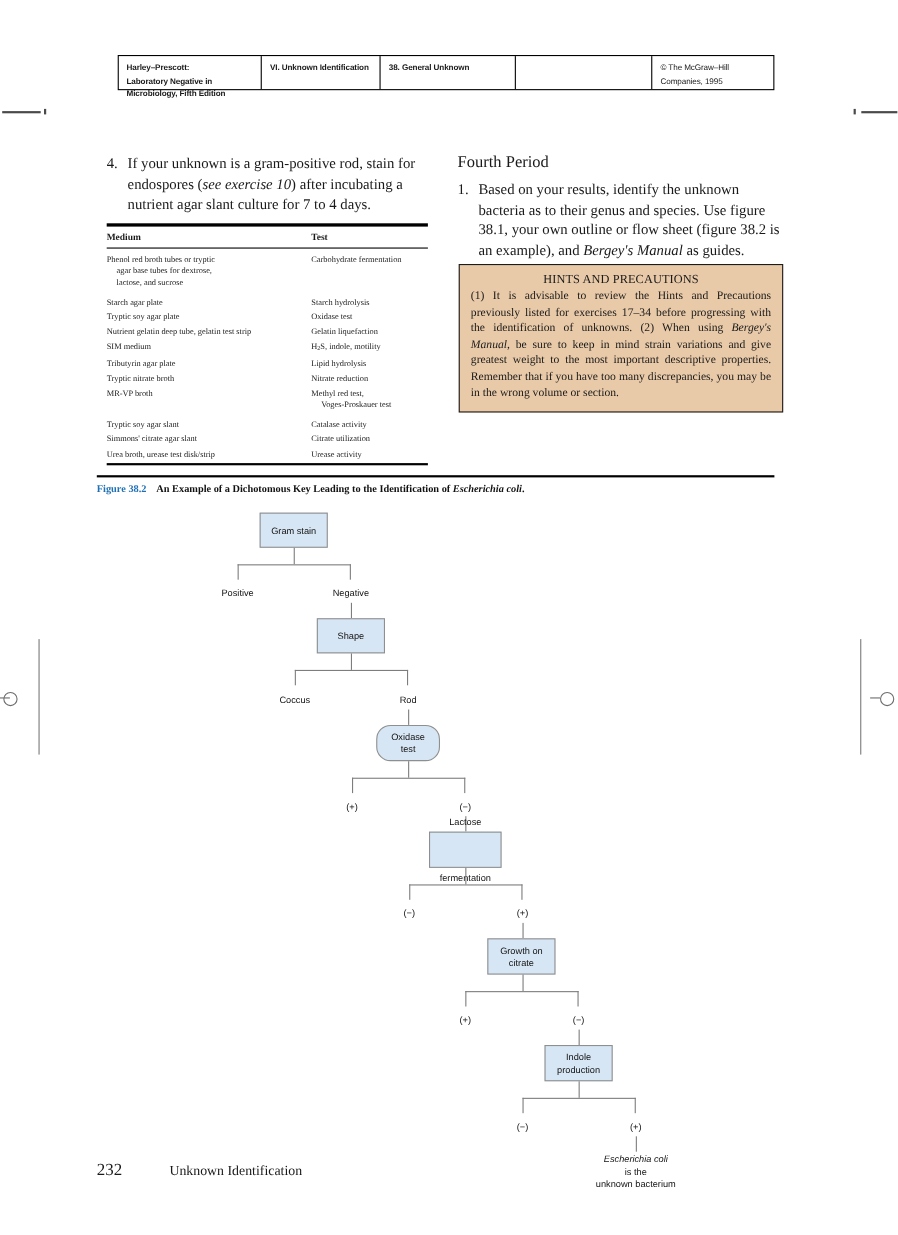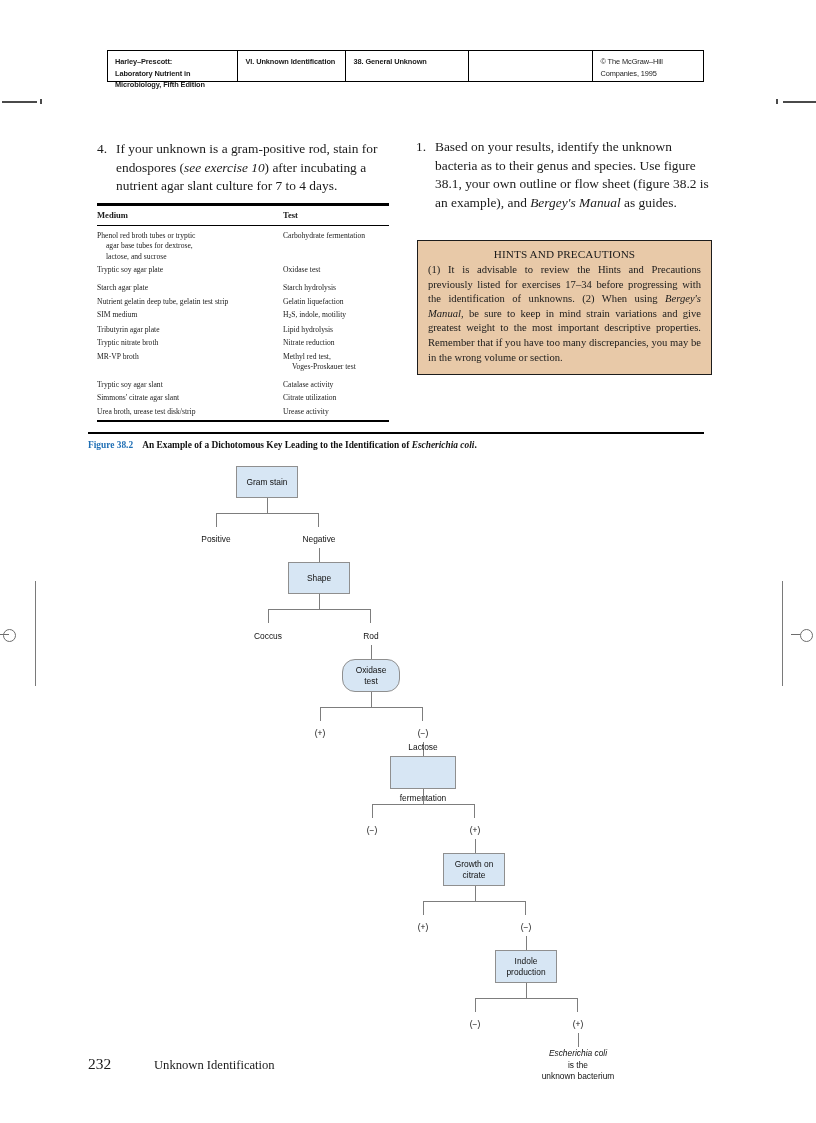--- a/index.html
+++ b/index.html
@@ -275,21 +275,21 @@
 <div class="margin-rule" style="left:782px; top:581px; height:105px;"></div>
 
 <div class="reg-circle" style="left:3px; top:629px;"></div>
 <div class="reg-tick" style="left:0px; top:634px; width:9px; height:1px;"></div>
 <div class="reg-circle" style="left:800px; top:629px;"></div>
 <div class="reg-tick" style="left:791px; top:634px; width:9px; height:1px;"></div>
 
 <div class="page-header">
   <div class="hdr-cell hdr-c1">
     <div class="line">Harley–Prescott:</div>
-    <div class="line">Laboratory Nutrient in</div>
+    <div class="line">Laboratory Negative in</div>
     <div class="line">Microbiology, Fifth Edition</div>
   </div>
   <div class="hdr-cell hdr-c2">VI. Unknown Identification</div>
   <div class="hdr-cell hdr-c3">38. General Unknown</div>
   <div class="hdr-cell hdr-c4"></div>
   <div class="hdr-cell hdr-c5">
     <div class="line">© The McGraw–Hill</div>
     <div class="line">Companies, 1995</div>
   </div>
 </div>
@@ -311,28 +311,28 @@
 
   <div class="tbl-row first">
     <div class="c-med">
       <span>Phenol red broth tubes or tryptic</span>
       <span class="indent1">agar base tubes for dextrose,</span>
       <span class="indent2">lactose, and sucrose</span>
     </div>
     <div class="c-test">Carbohydrate fermentation</div>
   </div>
 
-  <div class="tbl-row">
-    <div class="c-med">Tryptic soy agar plate</div>
-    <div class="c-test">Oxidase test</div>
-  </div>
-
   <div class="tbl-row gap">
     <div class="c-med">Starch agar plate</div>
     <div class="c-test">Starch hydrolysis</div>
+  </div>
+
+  <div class="tbl-row">
+    <div class="c-med">Tryptic soy agar plate</div>
+    <div class="c-test">Oxidase test</div>
   </div>
 
   <div class="tbl-row">
     <div class="c-med">Nutrient gelatin deep tube, gelatin test strip</div>
     <div class="c-test">Gelatin liquefaction</div>
   </div>
 
   <div class="tbl-row">
     <div class="c-med">SIM medium</div>
     <div class="c-test">H<sub>2</sub>S, indole, motility</div>
@@ -368,20 +368,21 @@
 
   <div class="tbl-row">
     <div class="c-med">Urea broth, urease test disk/strip</div>
     <div class="c-test">Urease activity</div>
   </div>
 
   <div class="tbl-rule-bot"></div>
 </div>
 
 <div class="col-right">
+  <div class="section-head">Fourth Period</div>
   <div class="num-item">
     <div class="marker">1.</div>
     <div class="body"><span>Based on your results, identify the unknown bacteria as to their genus and species. Use figure 38.1, your own outline or flow sheet (figure 38.2 is an example), and </span><em>Bergey's Manual</em><span> as guides.</span></div>
   </div>
 </div>
 
 <div class="hints-box">
   <div class="hints-title">HINTS AND PRECAUTIONS</div>
   <div class="hints-body"><span>(1) It is advisable to review the Hints and Precautions previously listed for exercises 17–34 before progressing with the identification of unknowns. (2) When using </span><em>Bergey's Manual</em><span>, be sure to keep in mind strain variations and give greatest weight to the most important descriptive properties. Remember that if you have too many discrepancies, you may be in the wrong volume or section.</span></div>
 </div>

